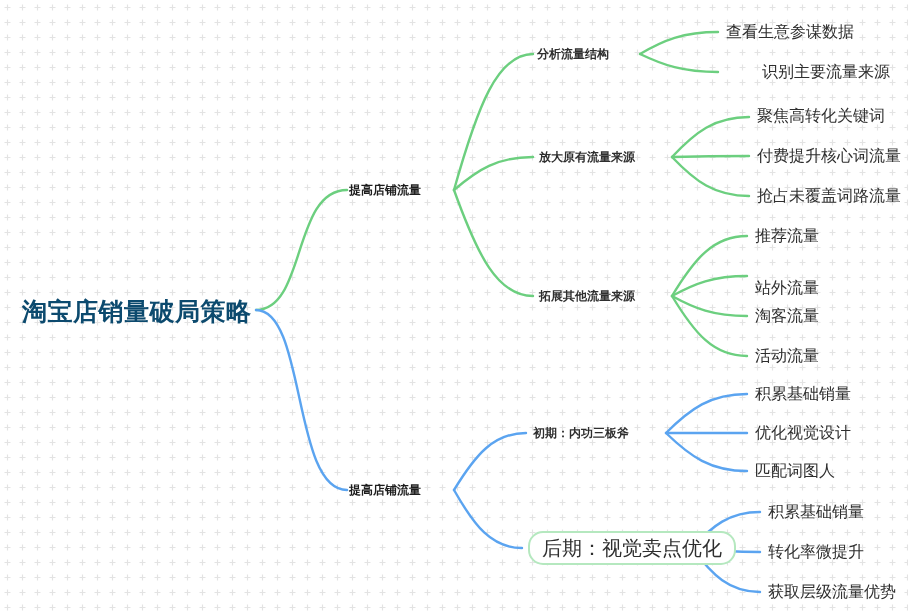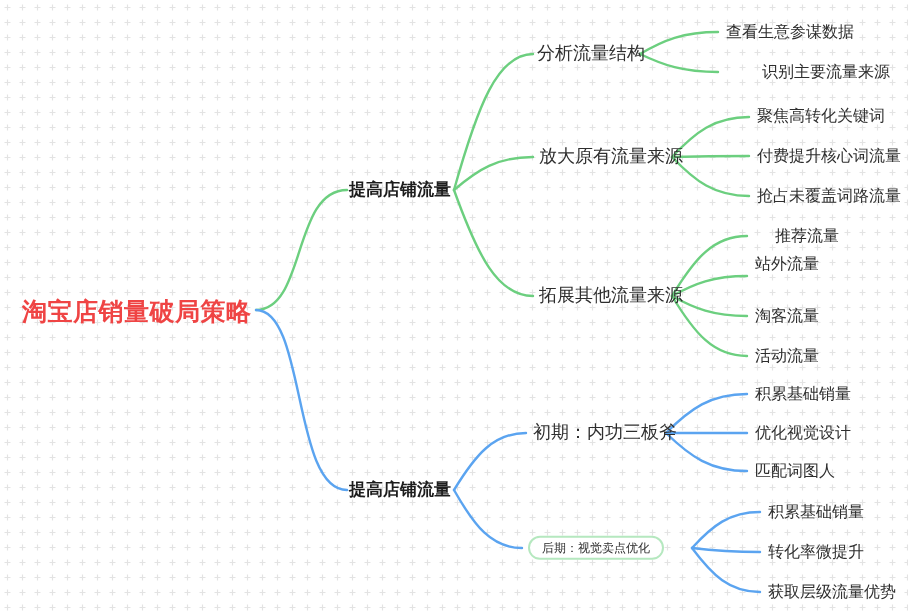--- a/index.html
+++ b/index.html
@@ -7,34 +7,34 @@
     width:908px;height:615px;position:relative;overflow:hidden;
     background:#ffffff;
     font-family:"Liberation Sans","DejaVu Sans",sans-serif;
   }
   #canvas-svg{position:absolute;left:0;top:0;z-index:0;}
   .node{
     position:absolute;z-index:2;white-space:nowrap;color:#333333;
     transform:translateY(-50%);line-height:1.2;cursor:default;
   }
   .mm-root{
-    font-size:25px;font-weight:700;color:#ef4444;letter-spacing:0.5px;
+    font-size:25px;font-weight:700;color:#0c4a6e;letter-spacing:0.5px;
   }
   .mm-branch{
-    font-size:17px;font-weight:700;color:#1d1d1d;
+    font-size:12px;font-weight:700;color:#1d1d1d;
   }
   .mm-mid{
-    font-size:18px;font-weight:400;color:#2e2e2e;
+    font-size:12px;font-weight:700;color:#2e2e2e;
   }
   .mm-leaf{
     font-size:16px;font-weight:400;color:#2e2e2e;
   }
   .mm-box{
     border:2px solid #b5e8bf;background:#ffffff;border-radius:15px;
-    padding:3px 12px;font-size:12px;color:#2e2e2e;
+    padding:3px 12px;font-size:20px;color:#2e2e2e;
   }
 </style>
 </head>
 <body>
 
 <svg id="canvas-svg" width="908" height="615">
   <defs>
     <pattern id="crosses" width="15" height="15" patternUnits="userSpaceOnUse">
       <path id="cross-glyph" d="M4.5 7.5 H10.5 M7.5 4.5 V10.5" stroke="#e3e3e3" stroke-width="1.2" fill="none"></path>
     </pattern>
@@ -77,22 +77,22 @@
 <div class="node mm-mid" style="left:533px;top:433px">初期：内功三板斧</div>
 <div class="node mm-box" style="left: 528px; top: 548px; border-color: rgb(181, 232, 191);">后期：视觉卖点优化</div>
 
 <div class="node mm-leaf" style="left:726px;top:32px">查看生意参谋数据</div>
 <div class="node mm-leaf" style="left:762px;top:72px">识别主要流量来源</div>
 
 <div class="node mm-leaf" style="left:757px;top:116px">聚焦高转化关键词</div>
 <div class="node mm-leaf" style="left:757px;top:156px">付费提升核心词流量</div>
 <div class="node mm-leaf" style="left:757px;top:196px">抢占未覆盖词路流量</div>
 
-<div class="node mm-leaf" style="left:775px;top:236px">推荐流量</div>
-<div class="node mm-leaf" style="left:755px;top:264px">站外流量</div>
+<div class="node mm-leaf" style="left:755px;top:236px">推荐流量</div>
+<div class="node mm-leaf" style="left:755px;top:288px">站外流量</div>
 <div class="node mm-leaf" style="left:755px;top:316px">淘客流量</div>
 <div class="node mm-leaf" style="left:755px;top:356px">活动流量</div>
 
 <div class="node mm-leaf" style="left:755px;top:394px">积累基础销量</div>
 <div class="node mm-leaf" style="left:755px;top:433px">优化视觉设计</div>
 <div class="node mm-leaf" style="left:755px;top:471px">匹配词图人</div>
 
 <div class="node mm-leaf" style="left:768px;top:512px">积累基础销量</div>
 <div class="node mm-leaf" style="left:768px;top:552px">转化率微提升</div>
 <div class="node mm-leaf" style="left:768px;top:592px">获取层级流量优势</div>

